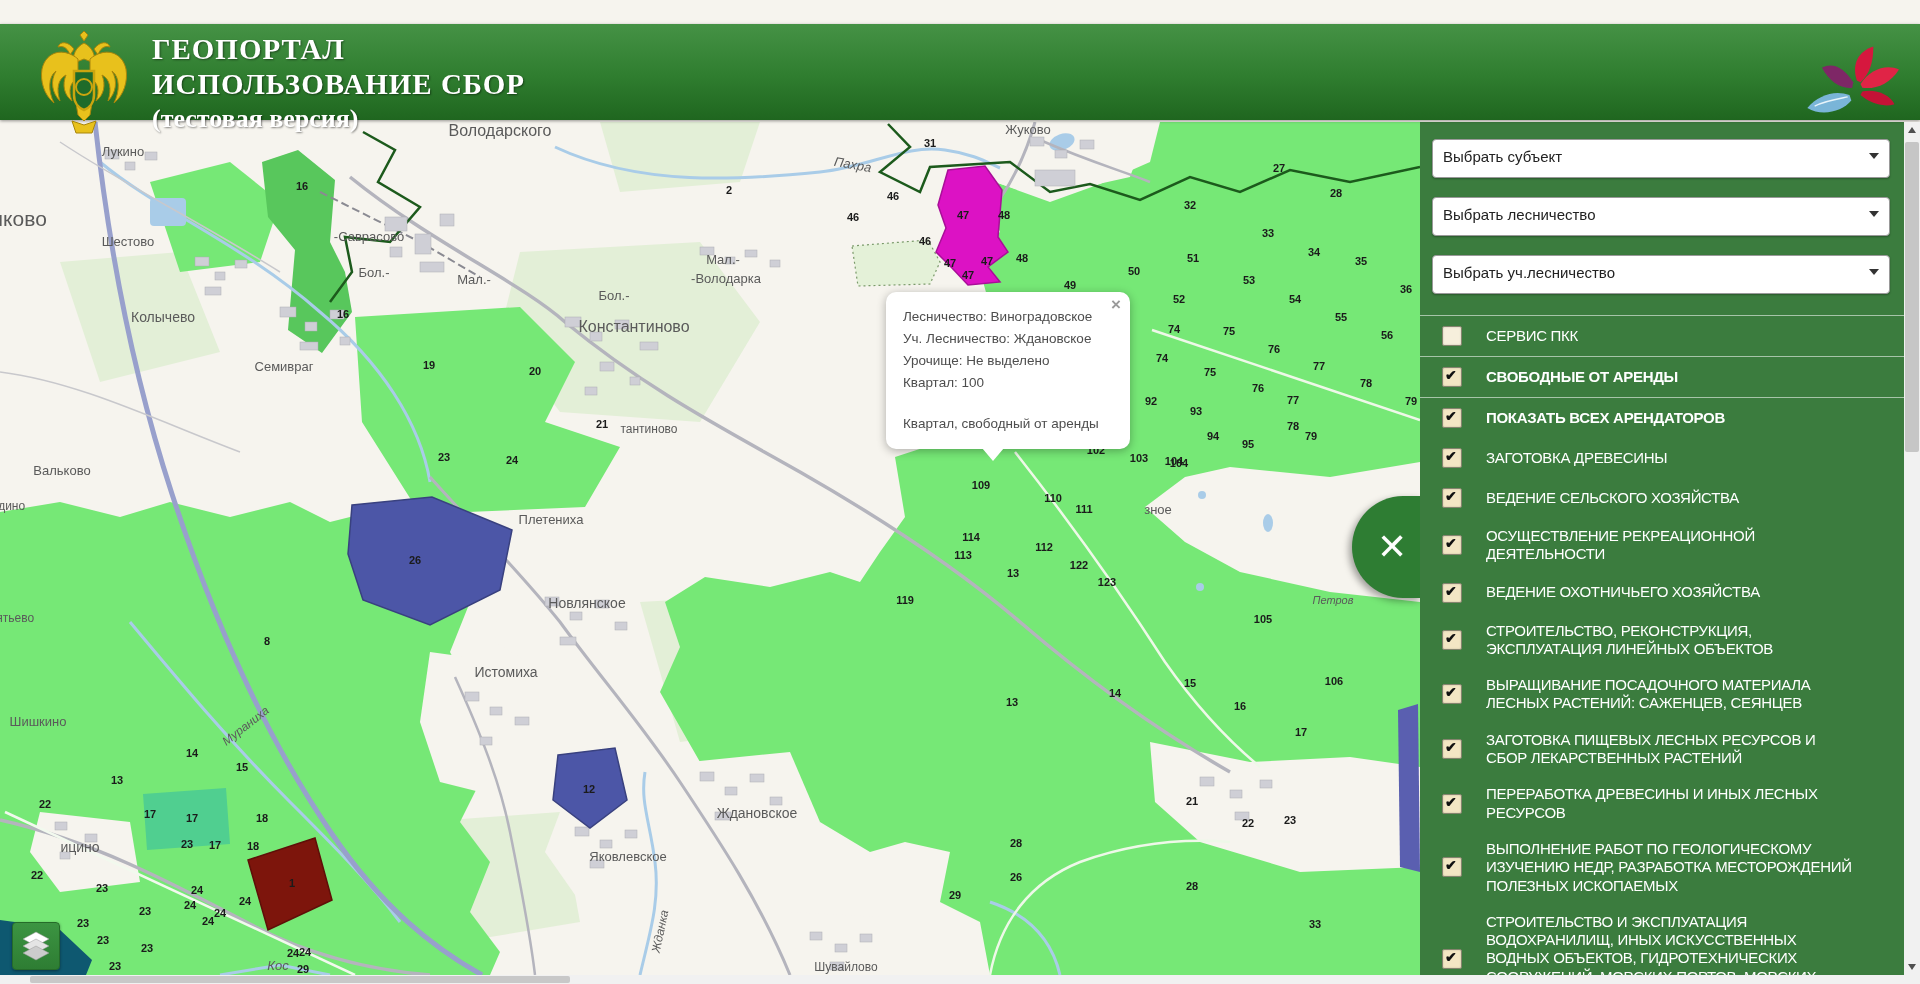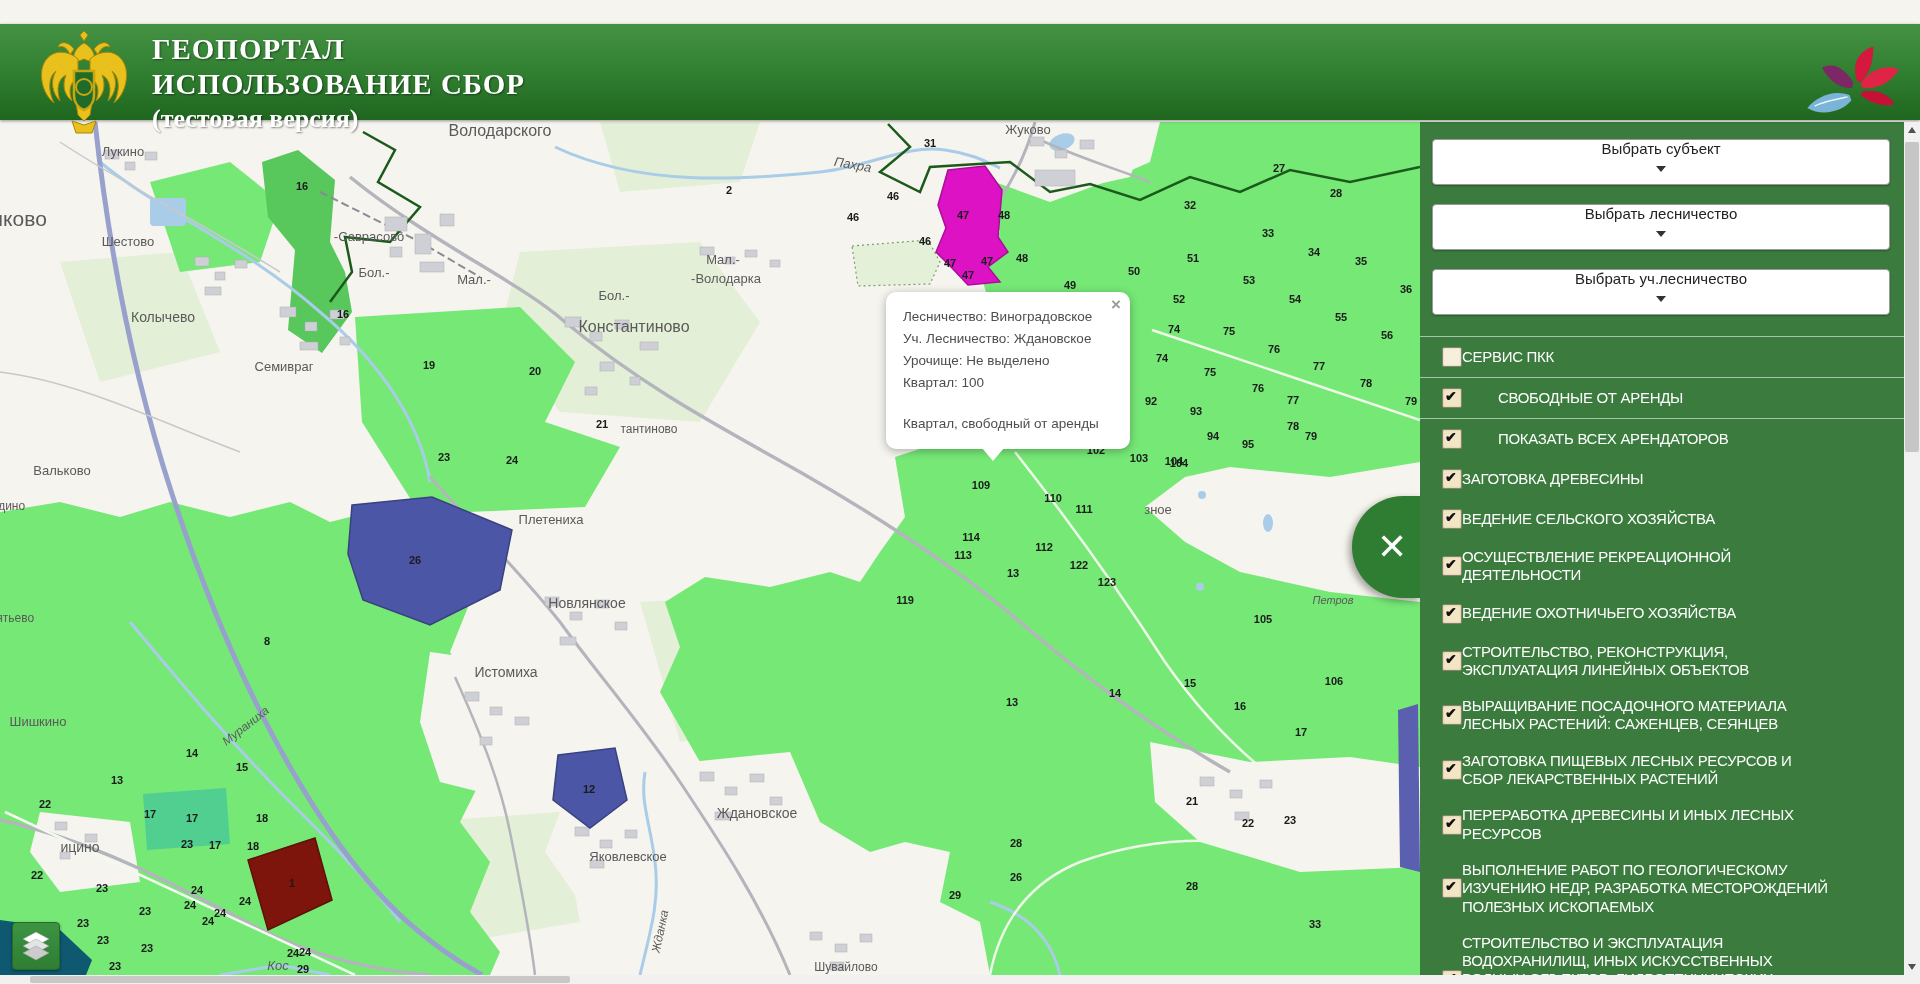--- a/index.html
+++ b/index.html
@@ -47,27 +47,27 @@
              display:flex;align-items:center;justify-content:center;padding-left:10px;box-sizing:border-box;}
   .close-tab span{color:#fff;font-size:36px;font-weight:300;line-height:1;}
 
   
   .sidebar{position:absolute;left:1420px;top:122px;width:484px;height:862px;z-index:20;
            background:#3b7c3e;box-sizing:border-box;}
   .dd-zone{padding:17px 14px 2px 12px;}
   .dropdown{height:32px;background:#fff;border:1px solid #999;border-radius:4px;
             box-shadow:0 1px 2px rgba(0,0,0,.3);margin-bottom:19px;cursor:pointer;
             display:flex;align-items:center;justify-content:space-between;
-            padding:0 10px 12px 10px;font-size:15px;color:#222;flex-direction:column;}
+            padding:0 10px 5px 10px;font-size:15px;color:#222;}
   .caret{width:0;height:0;border-left:5px solid transparent;border-right:5px solid transparent;
          border-top:6px solid #333;}
   .layer-list{color:#fff;}
-  .layer-row{display:flex;align-items:center;padding:9px 14px 9px 22px;min-height:22px;}
+  .layer-row{display:flex;align-items:center;gap:24px;padding:9px 14px 9px 22px;min-height:22px;}
   .layer-row .lbl{font-size:15px;line-height:1.22;letter-spacing:-0.3px;max-width:370px;}
-  .layer-row.bold .lbl{font-weight:400;margin-left:36px;}
+  .layer-row.bold .lbl{font-weight:700;}
   .sep-top{border-top:1px solid rgba(255,255,255,.55);}
   .sep-bot{border-bottom:1px solid rgba(255,255,255,.55);}
   .cb{flex:0 0 auto;width:18px;height:18px;background:#f6efdc;border:1px solid #84846e;
       border-radius:2px;position:relative;cursor:pointer;box-shadow:inset 0 0 2px rgba(0,0,0,.2);}
   .cb.checked{background:#f3e6c4;}
   .cb.checked:after{content:"\2714";position:absolute;left:2px;top:-1px;font-size:14px;
                     font-weight:bold;color:#111;}
 
   
   .vscroll{position:absolute;right:0;top:122px;width:16px;height:853px;background:#f1f1f1;z-index:40;}

